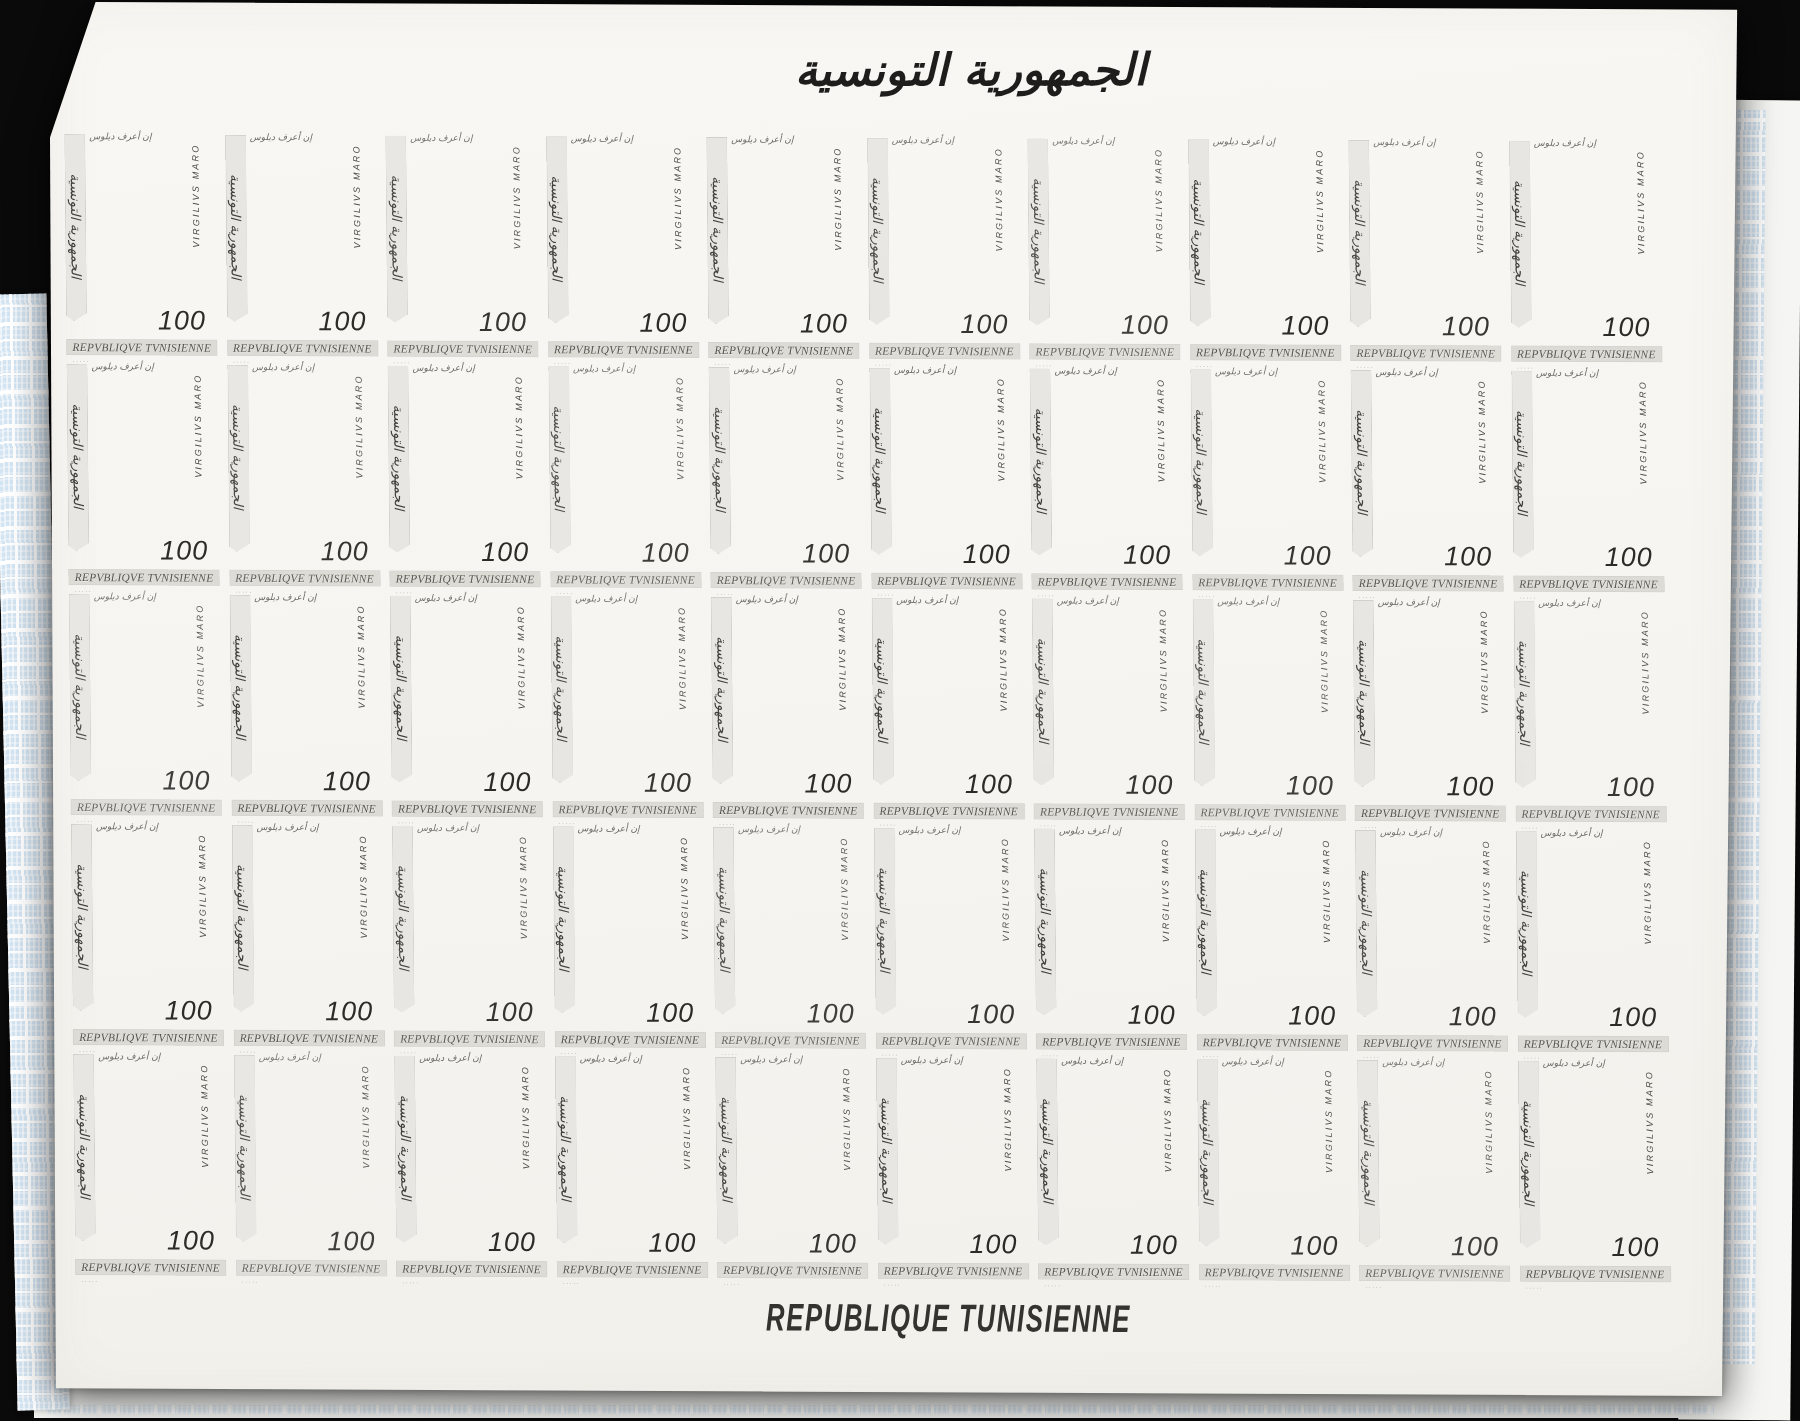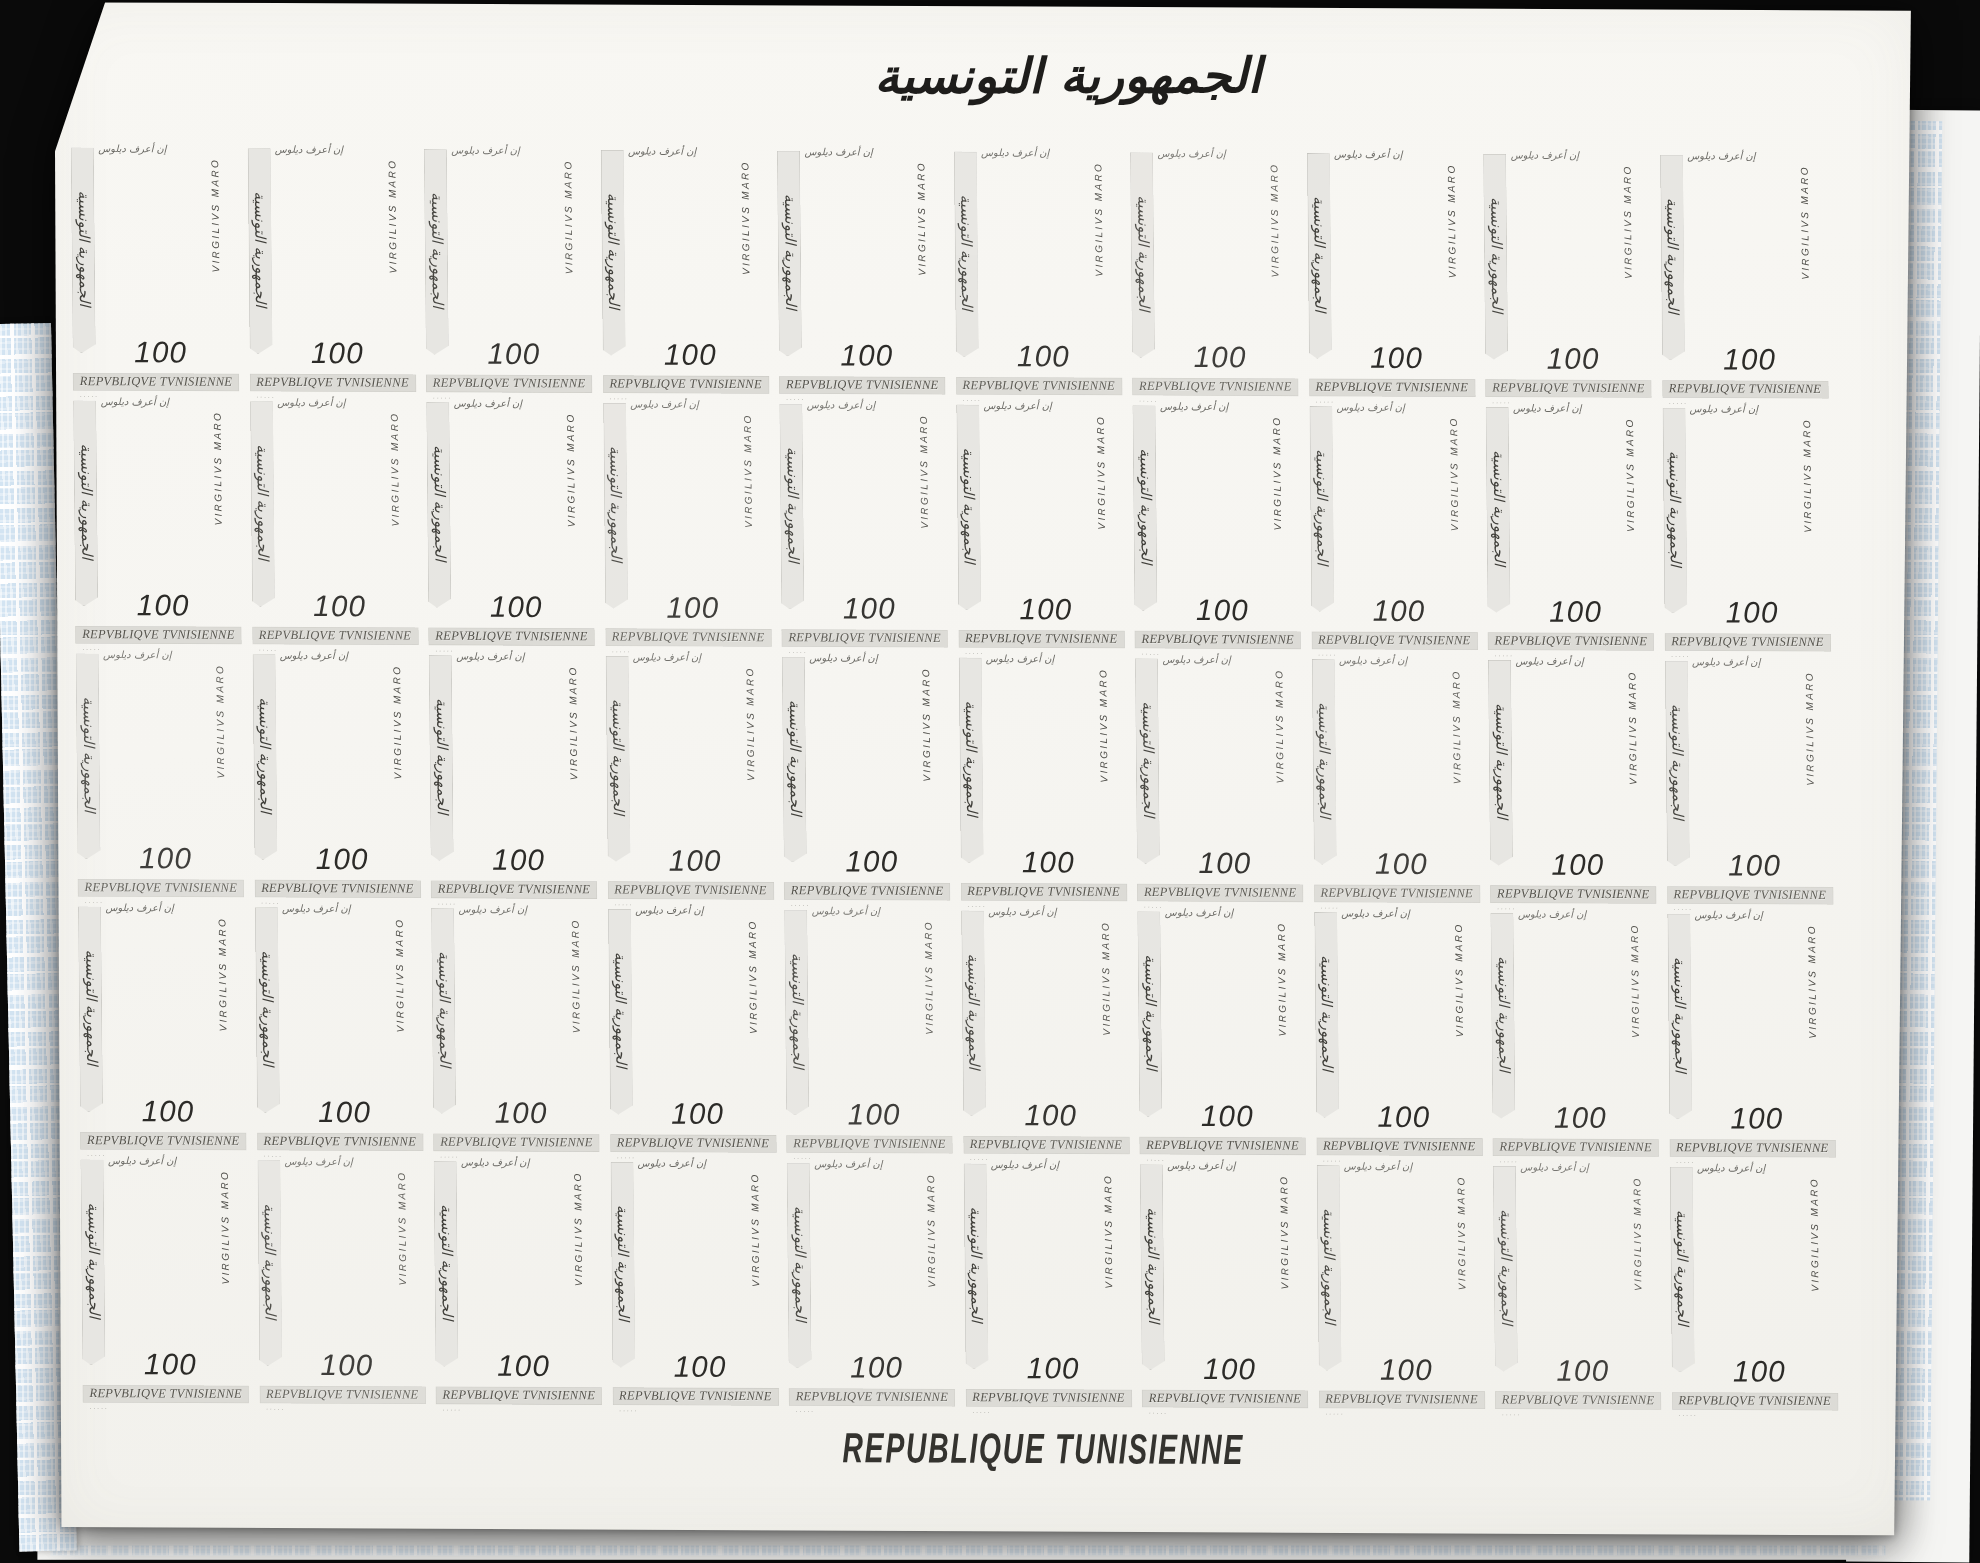--- a/index.html
+++ b/index.html
@@ -65,21 +65,21 @@
     font-family:"DejaVu Sans",sans-serif;font-size:13.5px;color:#3f3e39;}
 
   .top-inscription{position:absolute;left:25px;top:-3px;width:78px;
     font-family:"DejaVu Sans",sans-serif;font-size:9px;color:#6b6a65;
     direction:rtl;text-align:left;white-space:nowrap;overflow:visible;}
 
   .virgil-text{position:absolute;left:64px;top:56px;width:134px;text-align:center;
     transform:rotate(-90deg);font-family:"Liberation Sans",sans-serif;font-size:9px;
     letter-spacing:2.2px;color:#4c4b46;white-space:nowrap;}
 
-  .denomination{position:absolute;left:56px;top:171px;width:84px;text-align:left;
+  .denomination{position:absolute;left:56px;top:171px;width:84px;text-align:right;
     font-family:"Liberation Sans",sans-serif;font-size:27px;letter-spacing:1px;color:#2c2b28;}
 
   .country-bar{position:absolute;left:0;top:205px;width:151px;height:16px;
     background:var(--bar-fill);text-align:center;line-height:16px;white-space:nowrap;
     overflow:hidden;font-family:"Liberation Serif",serif;font-size:11.5px;
     color:#57554e;letter-spacing:.2px;text-shadow:.4px .4px 0 rgba(255,255,255,.55);
     box-shadow:inset 0 0 0 .5px rgba(90,88,80,.12);}
 
   .micro-mark{position:absolute;left:6px;top:224px;font-size:6px;letter-spacing:1.5px;
     color:#a3a29c;font-family:"Liberation Sans",sans-serif;}

